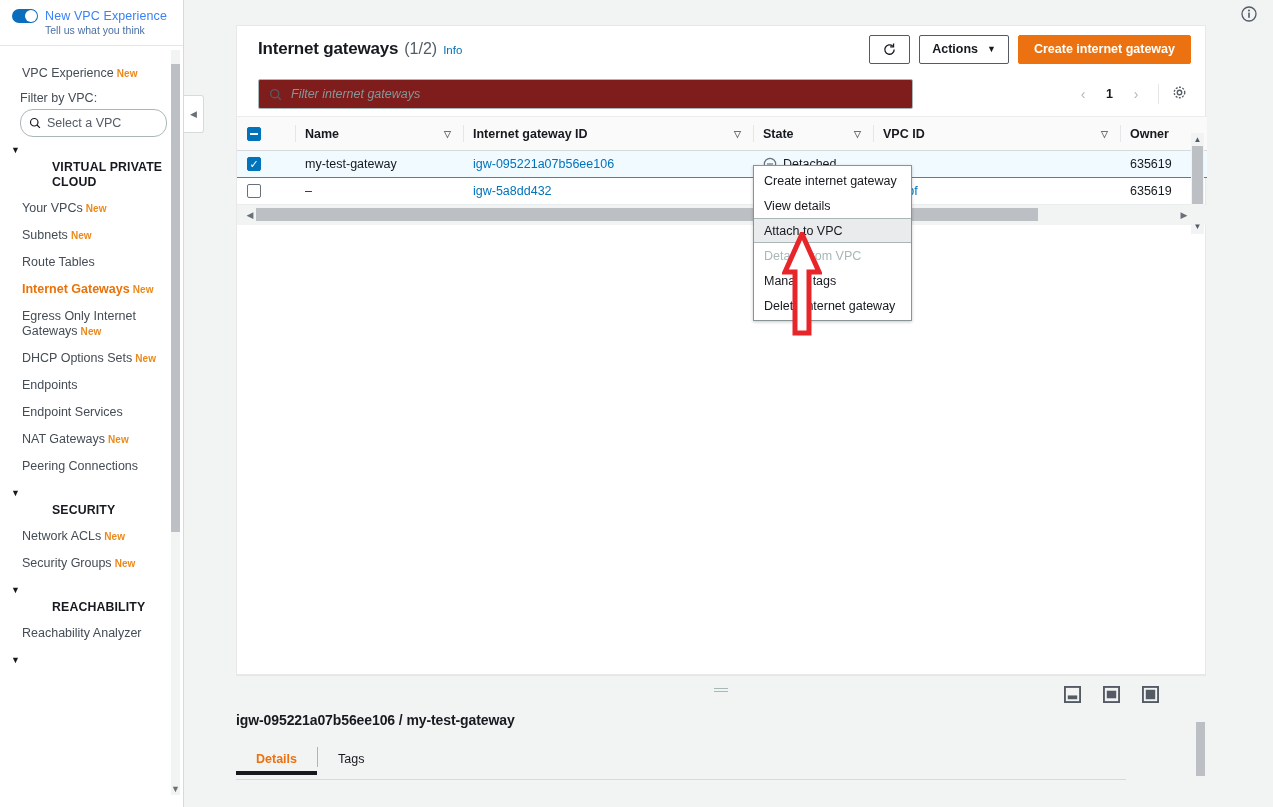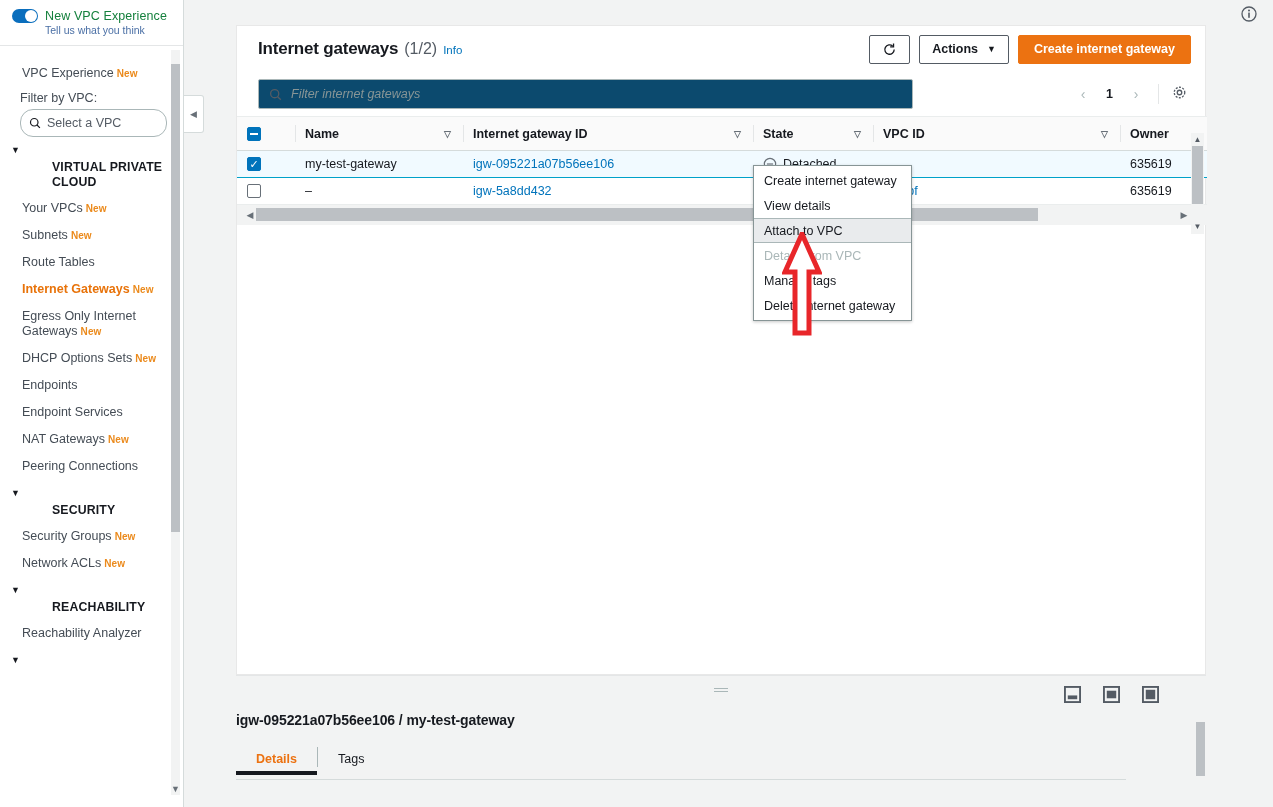--- a/index.html
+++ b/index.html
@@ -26,21 +26,21 @@
   .toggle-switch {
     width: 26px; height: 14px; border-radius: 8px;
     background: #0a6ebd; position: relative; flex: 0 0 auto;
   }
   .toggle-knob {
     position: absolute; right: 1px; top: 1px;
     width: 12px; height: 12px; border-radius: 50%;
     background: #ffffff;
   }
   .vpc-exp-title {
-    font-size: 12.5px; color: #15803d; font-weight: 400;
+    font-size: 12.5px; color: #3b82f6; font-weight: 400;
     letter-spacing: .1px;
   }
   .vpc-exp-sub {
     font-size: 10.5px; color: #4a6fa5; margin-left: 33px; margin-top: 1px;
   }
 
   .nav-scroll-wrap { position: relative; height: 761px; }
   .nav-body {
     position: absolute; left: 0; top: 0; right: 0; bottom: 0;
     padding: 14px 0 0 0; overflow: hidden;
@@ -129,21 +129,21 @@
     padding: 0 15px;
   }
   .caret-dn { font-size: 9px; }
 
   .filter-row {
     height: 44px; padding: 0 14px 0 21px;
     display: flex; align-items: center; justify-content: space-between;
   }
   .search-box {
     width: 655px; height: 30px;
-    border: 1px solid #aab7b8; border-radius: 2px; background: #0c4a6e;
+    border: 1px solid #aab7b8; border-radius: 2px; background: #7f1d1d;
     display: flex; align-items: center; gap: 9px; padding: 0 10px;
   }
   .search-box .ph { font-size: 12.5px; color: #879596; font-style: italic; }
   .pager { display: flex; align-items: center; gap: 2px; }
   .pg-arrow {
     width: 26px; height: 26px; display: flex; align-items: center;
     justify-content: center; color: #aab7b8; font-size: 14px; cursor: pointer;
   }
   .pg-num { font-size: 12.5px; color: #16191f; font-weight: bold; padding: 0 8px; }
   .pg-sep { width: 1px; height: 20px; background: #e4e6e7; margin: 0 7px; }
@@ -324,22 +324,22 @@
         <div class="nav-item active"><span>Internet Gateways</span><span class="badge-new">New</span></div>
         <div class="nav-item"><span>Egress Only Internet Gateways</span><span class="badge-new">New</span></div>
         <div class="nav-item"><span>DHCP Options Sets</span><span class="badge-new">New</span></div>
         <div class="nav-item"><span>Endpoints</span></div>
         <div class="nav-item"><span>Endpoint Services</span></div>
         <div class="nav-item"><span>NAT Gateways</span><span class="badge-new">New</span></div>
         <div class="nav-item"><span>Peering Connections</span></div>
 
         <div class="nav-section-caret">▼</div>
         <div class="nav-section-title">SECURITY</div>
+        <div class="nav-item"><span>Network ACLs</span><span class="badge-new">New</span></div>
         <div class="nav-item"><span>Security Groups</span><span class="badge-new">New</span></div>
-        <div class="nav-item"><span>Network ACLs</span><span class="badge-new">New</span></div>
 
         <div class="nav-section-caret">▼</div>
         <div class="nav-section-title">REACHABILITY</div>
         <div class="nav-item"><span>Reachability Analyzer</span></div>
 
         <div class="nav-section-caret">▼</div>
       </div>
 
       <div class="nav-arrow-up">▲</div>
       <div class="nav-track"></div>

